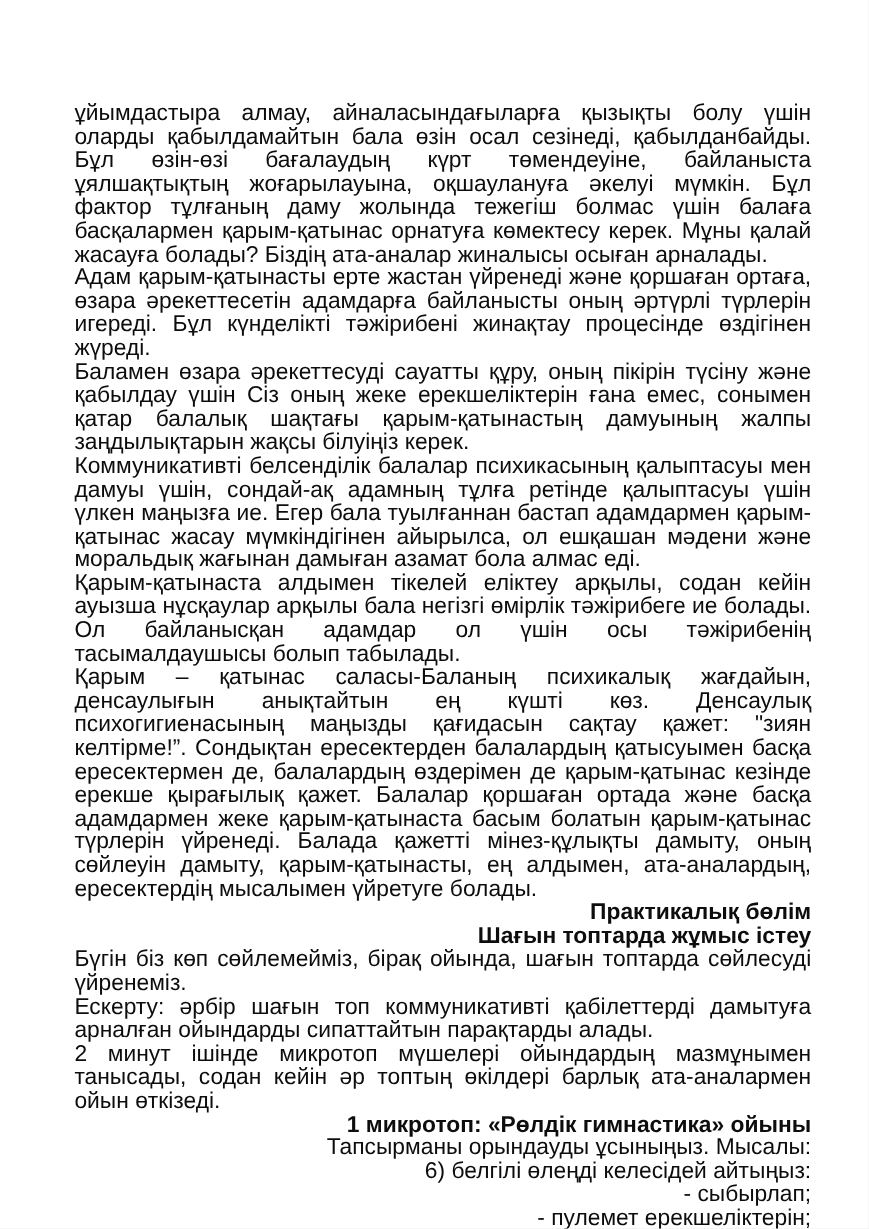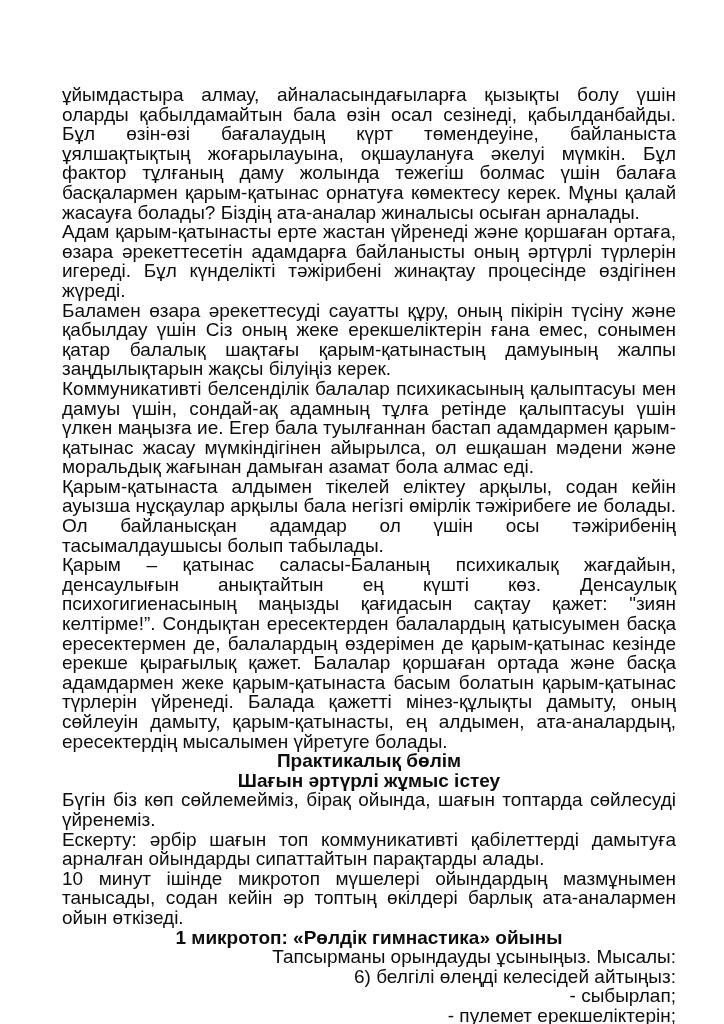--- a/index.html
+++ b/index.html
@@ -32,42 +32,42 @@
     padding: 0;
   }
   .style-body-justify {
     text-align: justify;
   }
   .style-body {
     text-align: right;
   }
   .style-heading {
     font-weight: bold;
-    text-align: center;
+    text-align: right;
   }
   .style-list-item {
     text-align: right;
   }
 </style>
 </head>
 <body>
 
 <div class="page" style="background: rgb(255, 255, 255);">
   <div class="content" id="doc-content" style="color: rgb(13, 13, 13);">
       <p class="style-body-justify">ұйымдастыра алмау, айналасындағыларға қызықты болу үшін оларды қабылдамайтын бала өзін осал сезінеді, қабылданбайды. Бұл өзін-өзі бағалаудың күрт төмендеуіне, байланыста ұялшақтықтың жоғарылауына, оқшаулануға әкелуі мүмкін. Бұл фактор тұлғаның даму жолында тежегіш болмас үшін балаға басқалармен қарым-қатынас орнатуға көмектесу керек. Мұны қалай жасауға болады? Біздің ата-аналар жиналысы осыған арналады.</p>
       <p class="style-body-justify">Адам қарым-қатынасты ерте жастан үйренеді және қоршаған ортаға, өзара әрекеттесетін адамдарға байланысты оның әртүрлі түрлерін игереді. Бұл күнделікті тәжірибені жинақтау процесінде өздігінен жүреді.</p>
       <p class="style-body-justify">Баламен өзара әрекеттесуді сауатты құру, оның пікірін түсіну және қабылдау үшін Сіз оның жеке ерекшеліктерін ғана емес, сонымен қатар балалық шақтағы қарым-қатынастың дамуының жалпы заңдылықтарын жақсы білуіңіз керек.</p>
       <p class="style-body-justify">Коммуникативті белсенділік балалар психикасының қалыптасуы мен дамуы үшін, сондай-ақ адамның тұлға ретінде қалыптасуы үшін үлкен маңызға ие. Егер бала туылғаннан бастап адамдармен қарым-қатынас жасау мүмкіндігінен айырылса, ол ешқашан мәдени және моральдық жағынан дамыған азамат бола алмас еді.</p>
       <p class="style-body-justify">Қарым-қатынаста алдымен тікелей еліктеу арқылы, содан кейін ауызша нұсқаулар арқылы бала негізгі өмірлік тәжірибеге ие болады. Ол байланысқан адамдар ол үшін осы тәжірибенің тасымалдаушысы болып табылады.</p>
       <p class="style-body-justify">Қарым – қатынас саласы-Баланың психикалық жағдайын, денсаулығын анықтайтын ең күшті көз. Денсаулық психогигиенасының маңызды қағидасын сақтау қажет: "зиян келтірме!”. Сондықтан ересектерден балалардың қатысуымен басқа ересектермен де, балалардың өздерімен де қарым-қатынас кезінде ерекше қырағылық қажет. Балалар қоршаған ортада және басқа адамдармен жеке қарым-қатынаста басым болатын қарым-қатынас түрлерін үйренеді. Балада қажетті мінез-құлықты дамыту, оның сөйлеуін дамыту, қарым-қатынасты, ең алдымен, ата-аналардың, ересектердің мысалымен үйретуге болады.</p>
       <p class="style-heading">Практикалық бөлім</p>
-      <p class="style-heading">Шағын әртүрлі жұмыс істеу</p>
+      <p class="style-heading">Шағын топтарда жұмыс істеу</p>
       <p class="style-body-justify">Бүгін біз көп сөйлемейміз, бірақ ойында, шағын топтарда сөйлесуді үйренеміз.</p>
       <p class="style-body-justify">Ескерту: әрбір шағын топ коммуникативті қабілеттерді дамытуға арналған ойындарды сипаттайтын парақтарды алады.</p>
-      <p class="style-body-justify">10 минут ішінде микротоп мүшелері ойындардың мазмұнымен танысады, содан кейін әр топтың өкілдері барлық ата-аналармен ойын өткізеді.</p>
+      <p class="style-body-justify">2 минут ішінде микротоп мүшелері ойындардың мазмұнымен танысады, содан кейін әр топтың өкілдері барлық ата-аналармен ойын өткізеді.</p>
       <p class="style-heading">1 микротоп: «Рөлдік гимнастика» ойыны</p>
       <p class="style-body">Тапсырманы орындауды ұсыныңыз. Мысалы:</p>
       <p class="style-body">6) белгілі өлеңді келесідей айтыңыз:</p>
       <p class="style-list-item">- сыбырлап;</p>
       <p class="style-list-item">- пулемет ерекшеліктерін;</p>
       <p class="style-list-item">- робот сияқты;</p>
       <p class="style-list-item">- шетелдік ретінде;</p>
       <p class="style-body">2) ұқсас:</p>
       <p class="style-list-item">- нәресте сияқты;</p>
       <p class="style-list-item">- үлкен ақсақал сияқты;</p>

